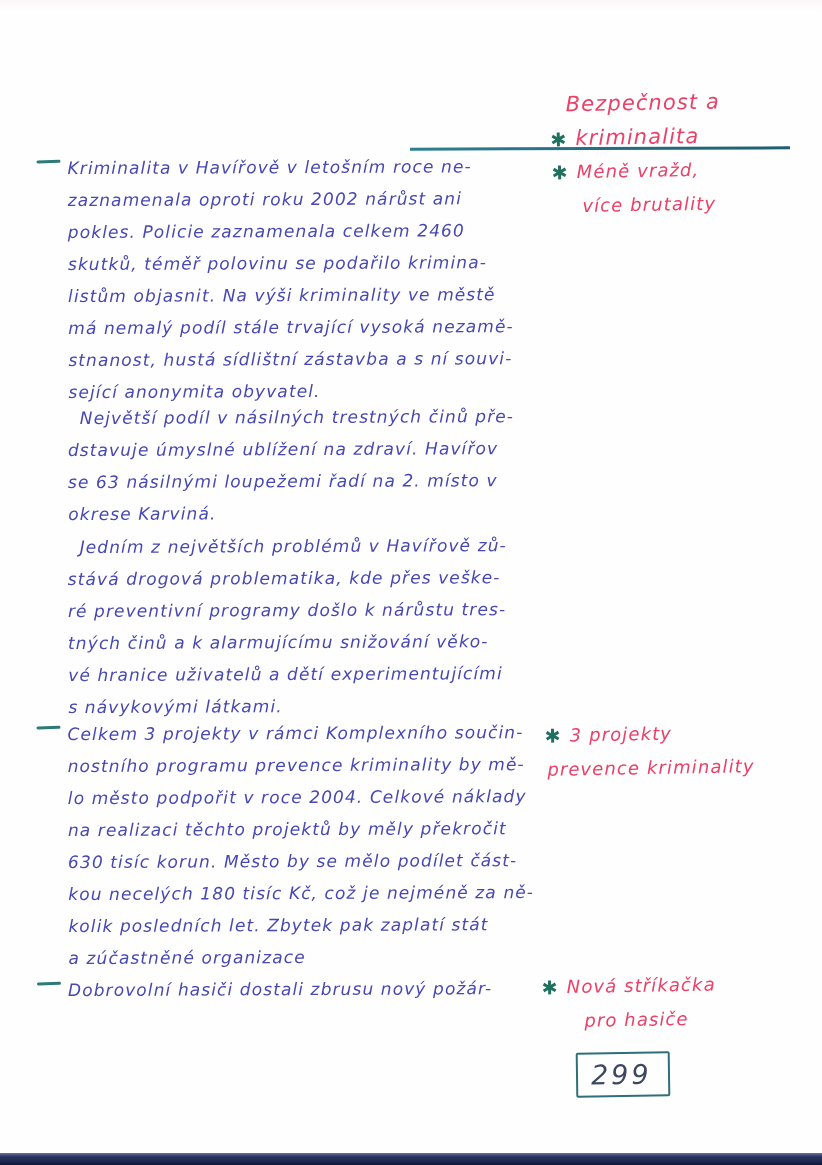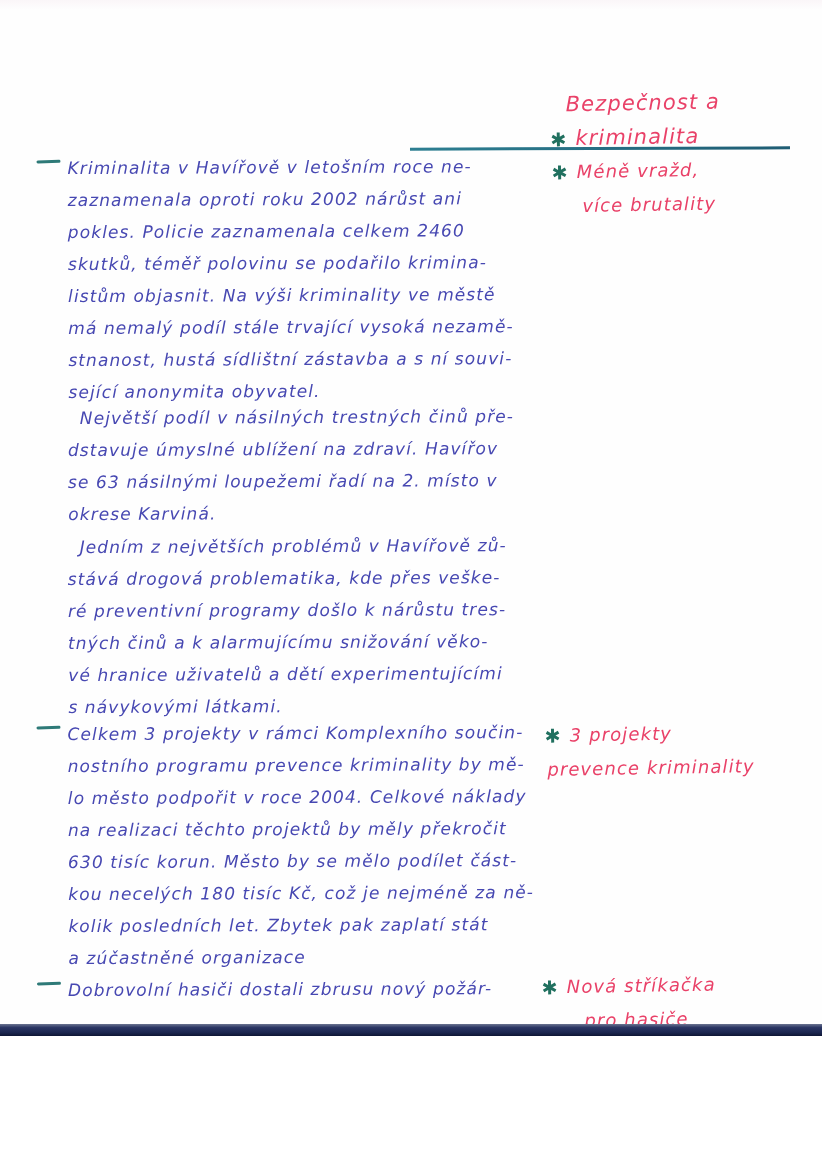--- a/index.html
+++ b/index.html
@@ -1,19 +1,19 @@
 <!DOCTYPE html>
 <html lang="cs" style="--ink-blue: #4748b2; --ink-red: #e94168; --ink-green: #20705f; --underline-teal: #2d7f92; --dash-teal: #2e7a78; --box-border: #2f7078; --page-number-ink: #3d4860; --scan-edge: #1c2750;"><head>
 <meta charset="utf-8">
 <style>
   html,body { margin:0; padding:0; }
   .page {
     position: relative;
     width: 822px;
-    height: 1036px;
+    height: 1165px;
     background:
       linear-gradient(to bottom, rgba(244,230,238,.35), rgba(255,255,255,0) 10px),
       #fefefe;
     overflow: hidden;
     font-family: "DejaVu Sans", sans-serif;
   }
 
   
   .hw {
     font-style: italic;

